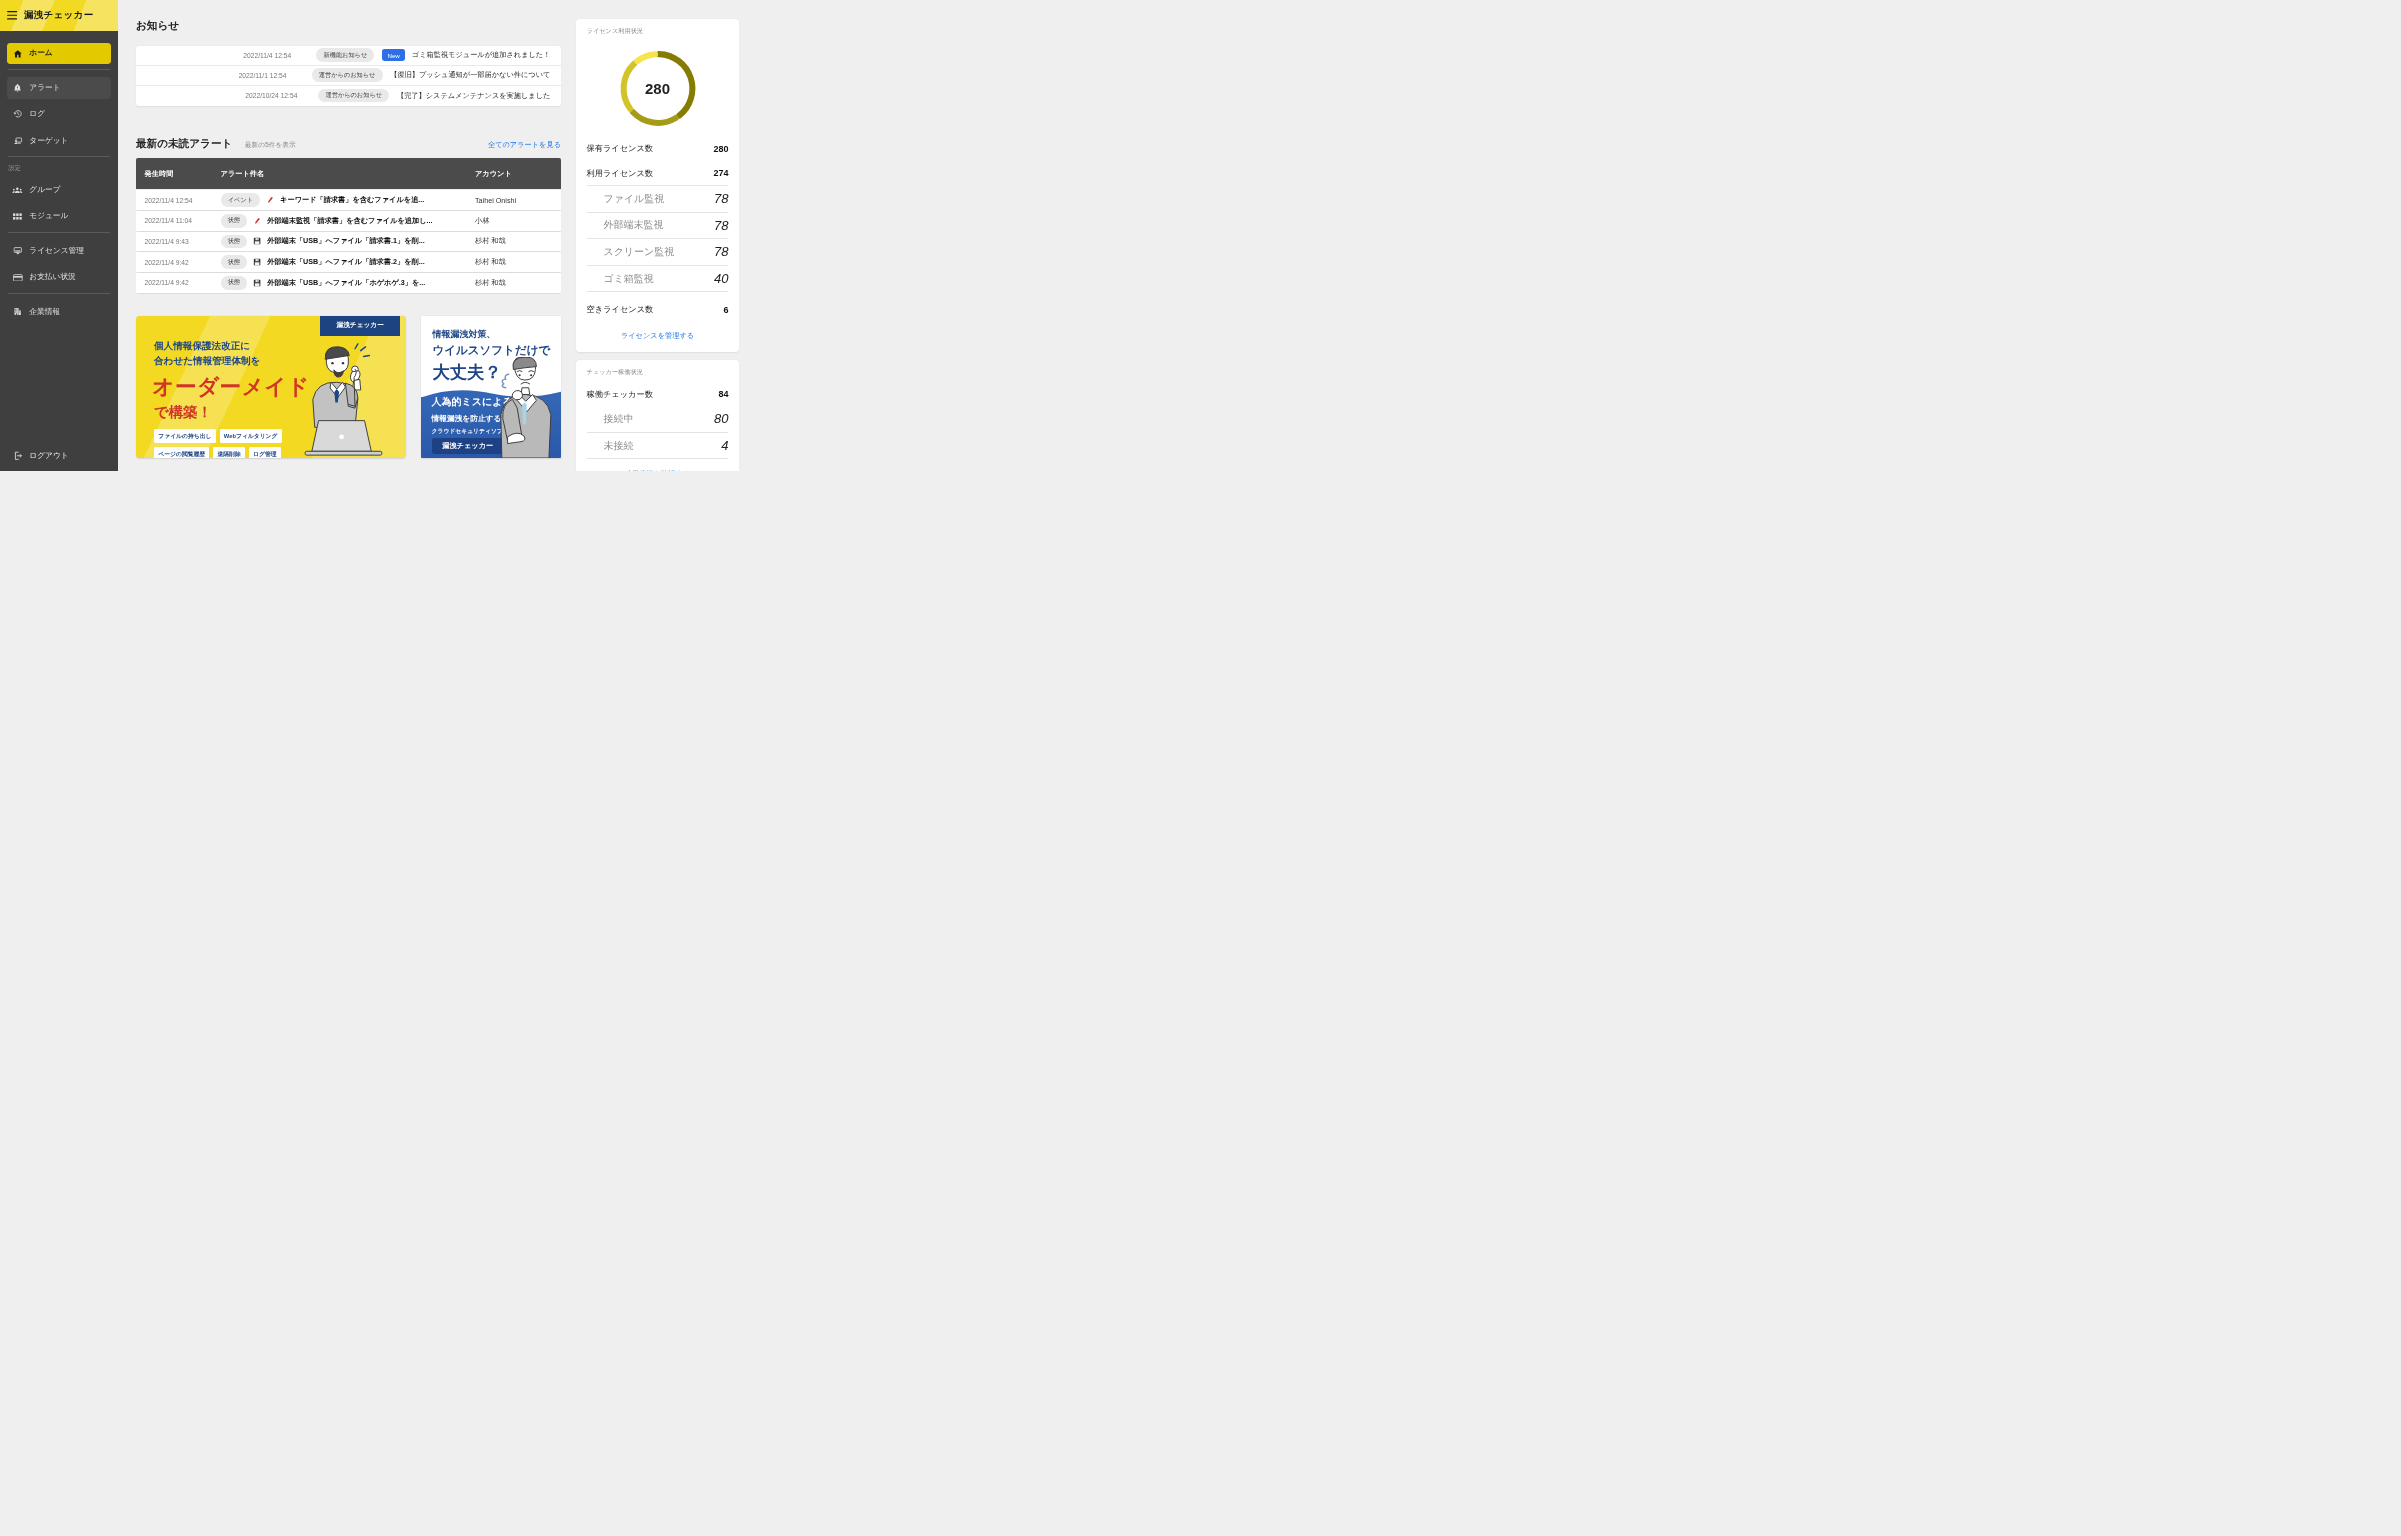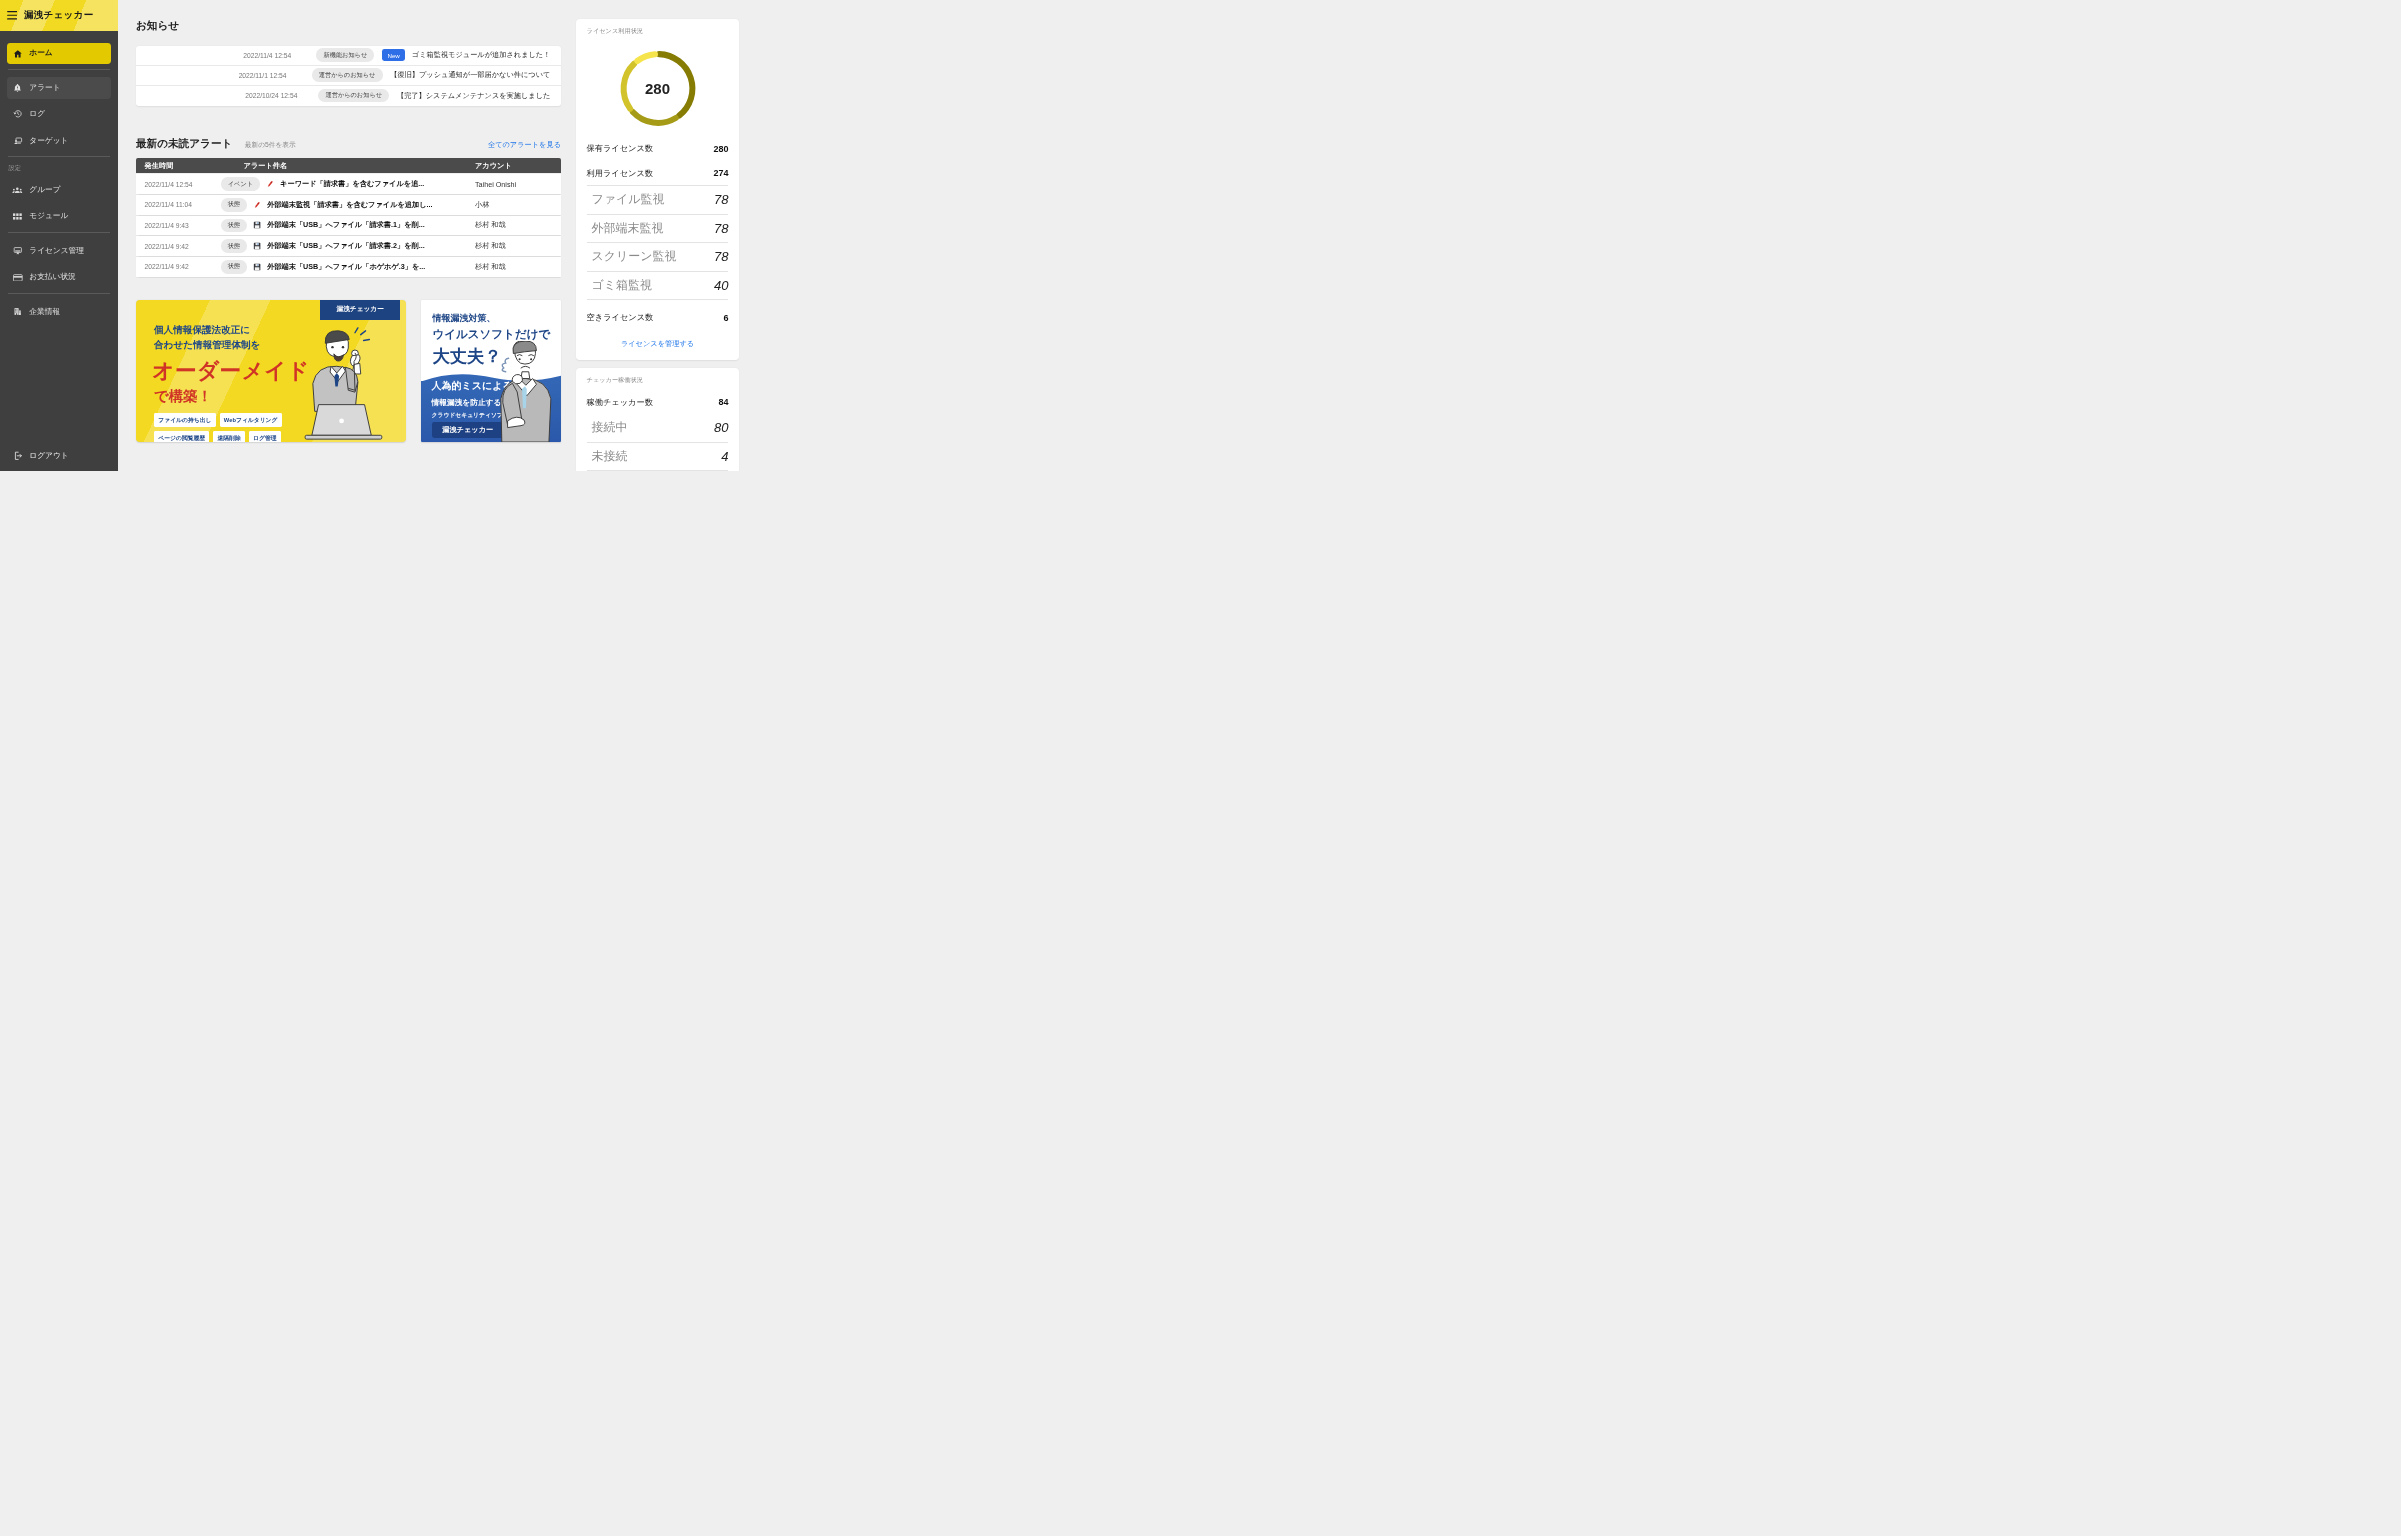--- a/index.html
+++ b/index.html
@@ -32,21 +32,21 @@
   .badge-new { background:#2e6fe8; color:#fff; font-size:6.2px; border-radius:2.4px; padding:2.4px 5.3px; margin-right:6.7px; }
   .n-title { font-size:7.2px; color:#1f1f1f; white-space:nowrap; }
 
   .alerts-head { margin-top:31px; display:flex; align-items:baseline; }
   .h2 { font-size:10.6px; font-weight:bold; color:#222; }
   .sub { margin-left:12.5px; font-size:6.7px; color:#888; }
   .link { color:#1a73e8; font-size:7.2px; cursor:pointer; text-decoration:none; }
   .alerts-head .link { margin-left:auto; }
 
   .table { margin-top:7.7px; }
-  .thead { display:grid; grid-template-columns:76px 1fr 86px; align-items:center; background:#4b4b4b; color:#fff; font-weight:bold; font-size:7.2px; height:15px; padding:0 0 0 8.6px; border-radius:1.9px 1.9px 0 0;gap:23px; }
+  .thead { display:grid; grid-template-columns:76px 1fr 86px; align-items:center; background:#4b4b4b; color:#fff; font-weight:bold; font-size:7.2px; height:31px; padding:0 0 0 8.6px; border-radius:1.9px 1.9px 0 0; }
   .trow { display:grid; grid-template-columns:76px 1fr 86px; align-items:center; background:#fff; height:19.7px; padding:0 0 0 8.6px; margin-top:1px; box-shadow:0 0.5px 1px rgba(0,0,0,.08); cursor:pointer; }
   .t-time { color:#777; font-size:6.7px; }
   .t-name { display:flex; align-items:center; gap:5.8px; min-width:0; }
   .t-pill { flex:none; }
   .t-ic { flex:none; width:8.2px; height:8.2px; }
   .t-title { font-size:7.2px; font-weight:bold; color:#111; white-space:nowrap; overflow:hidden; }
   .t-account { font-size:7.2px; color:#333; }
 
   
   .banners { margin-top:23px; display:flex; gap:15px; }
@@ -76,21 +76,21 @@
   .card { background:#fff; border-radius:3.8px; box-shadow:0 0.5px 1.4px rgba(0,0,0,.07); padding:7.7px 10.6px 10.6px 10.6px; }
   .card-title { font-size:6.2px; color:#8b8b8b; }
   .donut-wrap { position:relative; width:86px; height:89px; margin:8.6px auto 2.9px auto; }
   .donut-center { position:absolute; left:0; top:0; width:100%; height:100%; display:flex; align-items:center; justify-content:center; font-size:15px; font-weight:bold; color:#222; }
   .prow { display:flex; align-items:center; justify-content:space-between; }
   .prow-main { padding:7.2px 0 6.2px 0; }
   .prow-main .pl { font-size:8.2px; color:#222; }
   .prow-main .pv { font-size:9px; font-weight:bold; color:#111; }
   .prow-sub { padding:5.3px 0 5.3px 4.8px; border-bottom:0.5px solid #e3e3e3; }
   .prow-sub:first-of-type { border-top:0; }
-  .prow-sub .pl { font-size:12px; color:#8b8b8b; }
+  .prow-sub .pl { font-size:10px; color:#8b8b8b;margin-left:12px; }
   .prow-sub .pv { font-size:13px; color:#222;font-style:italic; }
   .card-link { display:block; text-align:center; margin-top:9.6px; font-size:7.2px; color:#1a73e8; cursor:pointer; text-decoration:none; }
   .card2 { margin-top:8.6px; }
 </style>
 </head>
 <body>
 
 <div class="page">
 
   <aside class="sidebar">

